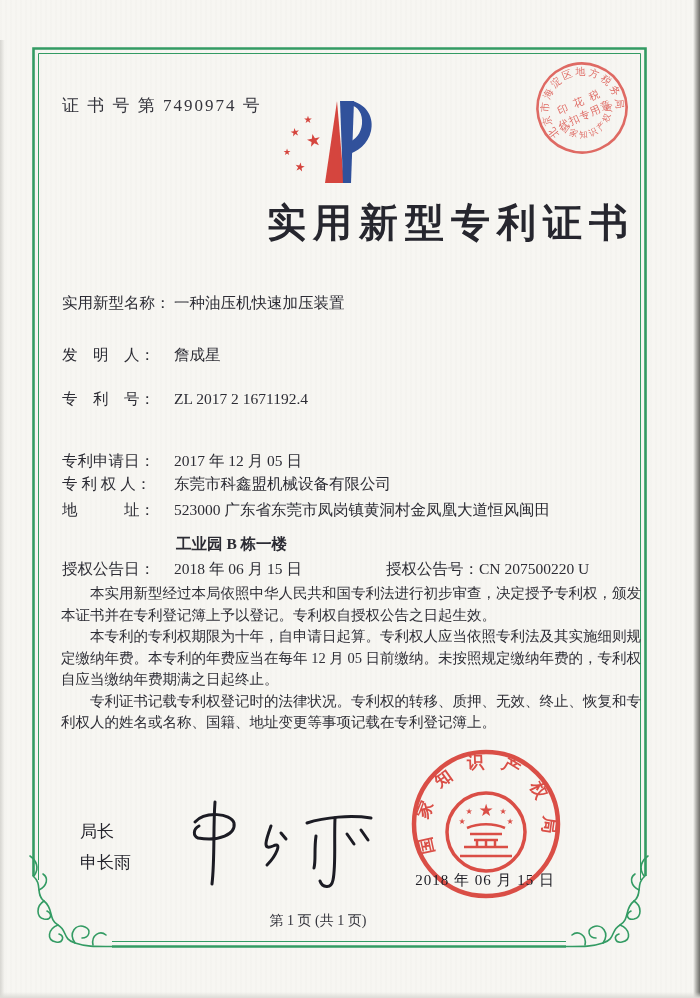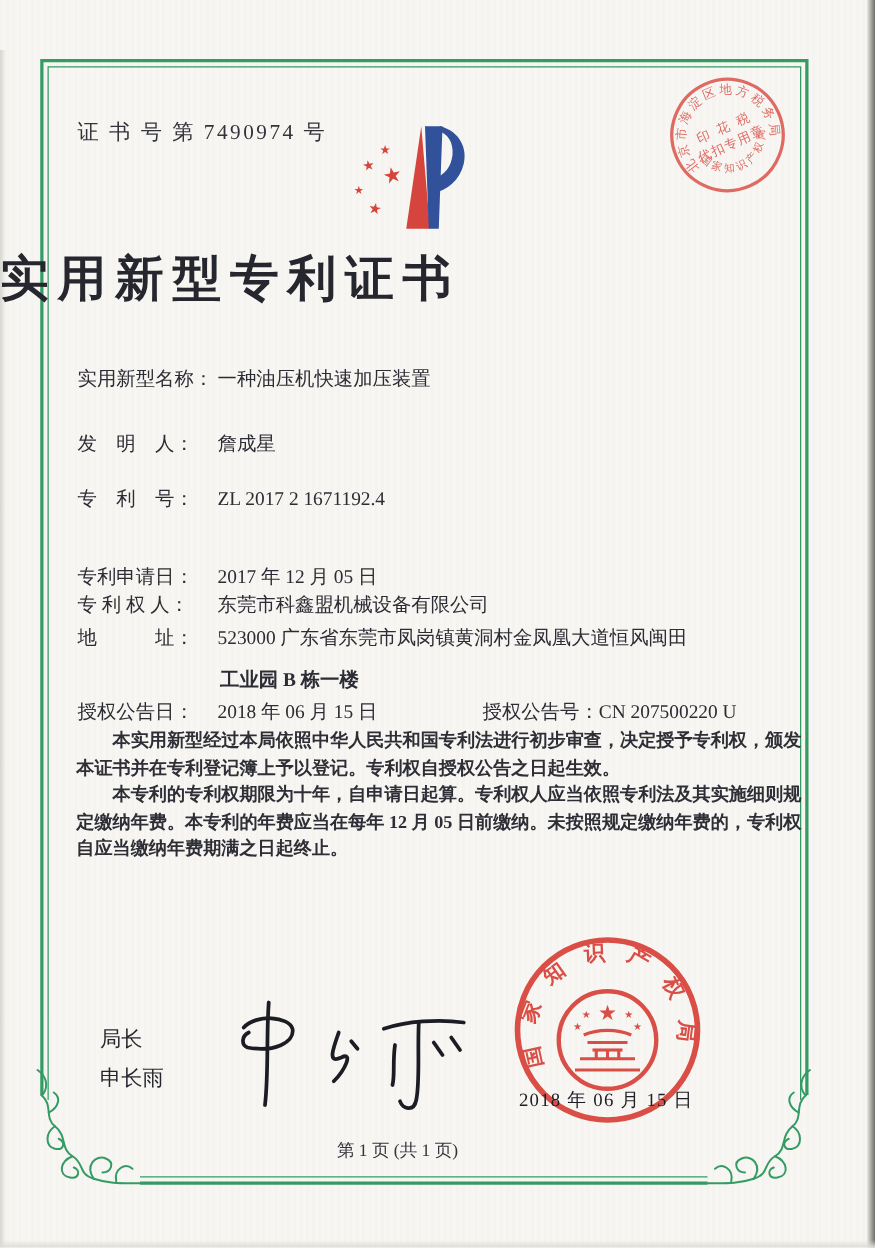--- a/index.html
+++ b/index.html
@@ -17,31 +17,31 @@
   .edge-right{position:absolute;top:0;right:0;width:7px;height:998px;
     background:linear-gradient(to right, rgba(110,109,105,0) 0%, #a8a7a2 55%, #6e6d69 100%);}
   .edge-left{position:absolute;top:40px;left:0;width:5px;height:958px;
     background:linear-gradient(to right,#d7d6d1,rgba(215,214,209,0));}
   .edge-bottom{position:absolute;left:0;bottom:0;width:700px;height:6px;
     background:linear-gradient(to bottom,rgba(200,199,195,0),#dddcd7);}
   svg{position:absolute;overflow:visible;}
   .abs{position:absolute;}
 
   .cert-no{left:62px;top:94px;font-size:17px;letter-spacing:2px;color:#33333b;}
-  .title{left:0;top:196px;width:635px;text-align:left;
+  .title{left:0;top:196px;width:635px;text-align:right;
     font-size:39px;font-weight:600;letter-spacing:7px;color:#26262e;}
 
   .field{left:62px;font-size:15.5px;white-space:nowrap;color:#2c2c34;}
   .field .lbl{display:inline-block;min-width:112px;}
   .addr2{left:176px;}
   .grant-no{left:358px;margin-left:28px;}
 
   .paras{left:61px;top:583px;width:580px;font-size:14.5px;line-height:21.5px;
     text-align:justify;color:#2e2e36;}
-  .paras p{margin:0;text-indent:2em;font-weight:bold;}
+  .paras p{margin:0;text-indent:2em;}
 
   .officer{left:80px;top:816px;font-size:17px;line-height:31px;color:#26262e;
     font-family:"Liberation Sans","DejaVu Sans",sans-serif;}
   .seal-date{left:415px;top:871px;width:140px;text-align:center;font-size:15px;
     letter-spacing:1px;color:#1d1d24;z-index:6;}
   .footer{left:0;top:912px;width:636px;text-align:center;font-size:14px;color:#33333b;}
 </style>
 </head>
 <body>
 
@@ -139,20 +139,21 @@
   <div class="abs field" style="top:559px;">
     <span class="lbl">授权公告日：</span><span>2018 年 06 月 15 日</span>
   </div>
   <div class="abs field grant-no" style="top:559px;">
     <span>授权公告号：</span><span>CN 207500220 U</span>
   </div>
 
   <div class="abs paras">
     <p>本实用新型经过本局依照中华人民共和国专利法进行初步审查，决定授予专利权，颁发本证书并在专利登记簿上予以登记。专利权自授权公告之日起生效。</p>
     <p>本专利的专利权期限为十年，自申请日起算。专利权人应当依照专利法及其实施细则规定缴纳年费。本专利的年费应当在每年 12 月 05 日前缴纳。未按照规定缴纳年费的，专利权自应当缴纳年费期满之日起终止。</p>
+    <p>专利证书记载专利权登记时的法律状况。专利权的转移、质押、无效、终止、恢复和专利权人的姓名或名称、国籍、地址变更等事项记载在专利登记簿上。</p>
   </div>
 
   <div class="abs officer">
     <div>局长</div>
     <div>申长雨</div>
   </div>
 
   <svg class="abs" style="left:185px;top:796px;" width="200" height="95" viewBox="0 0 200 95">
     <g stroke="#1c1c24" fill="none" stroke-width="3" stroke-linecap="round" stroke-linejoin="round">
       <path d="M30,6 C28,32 30,62 27,88"></path>

